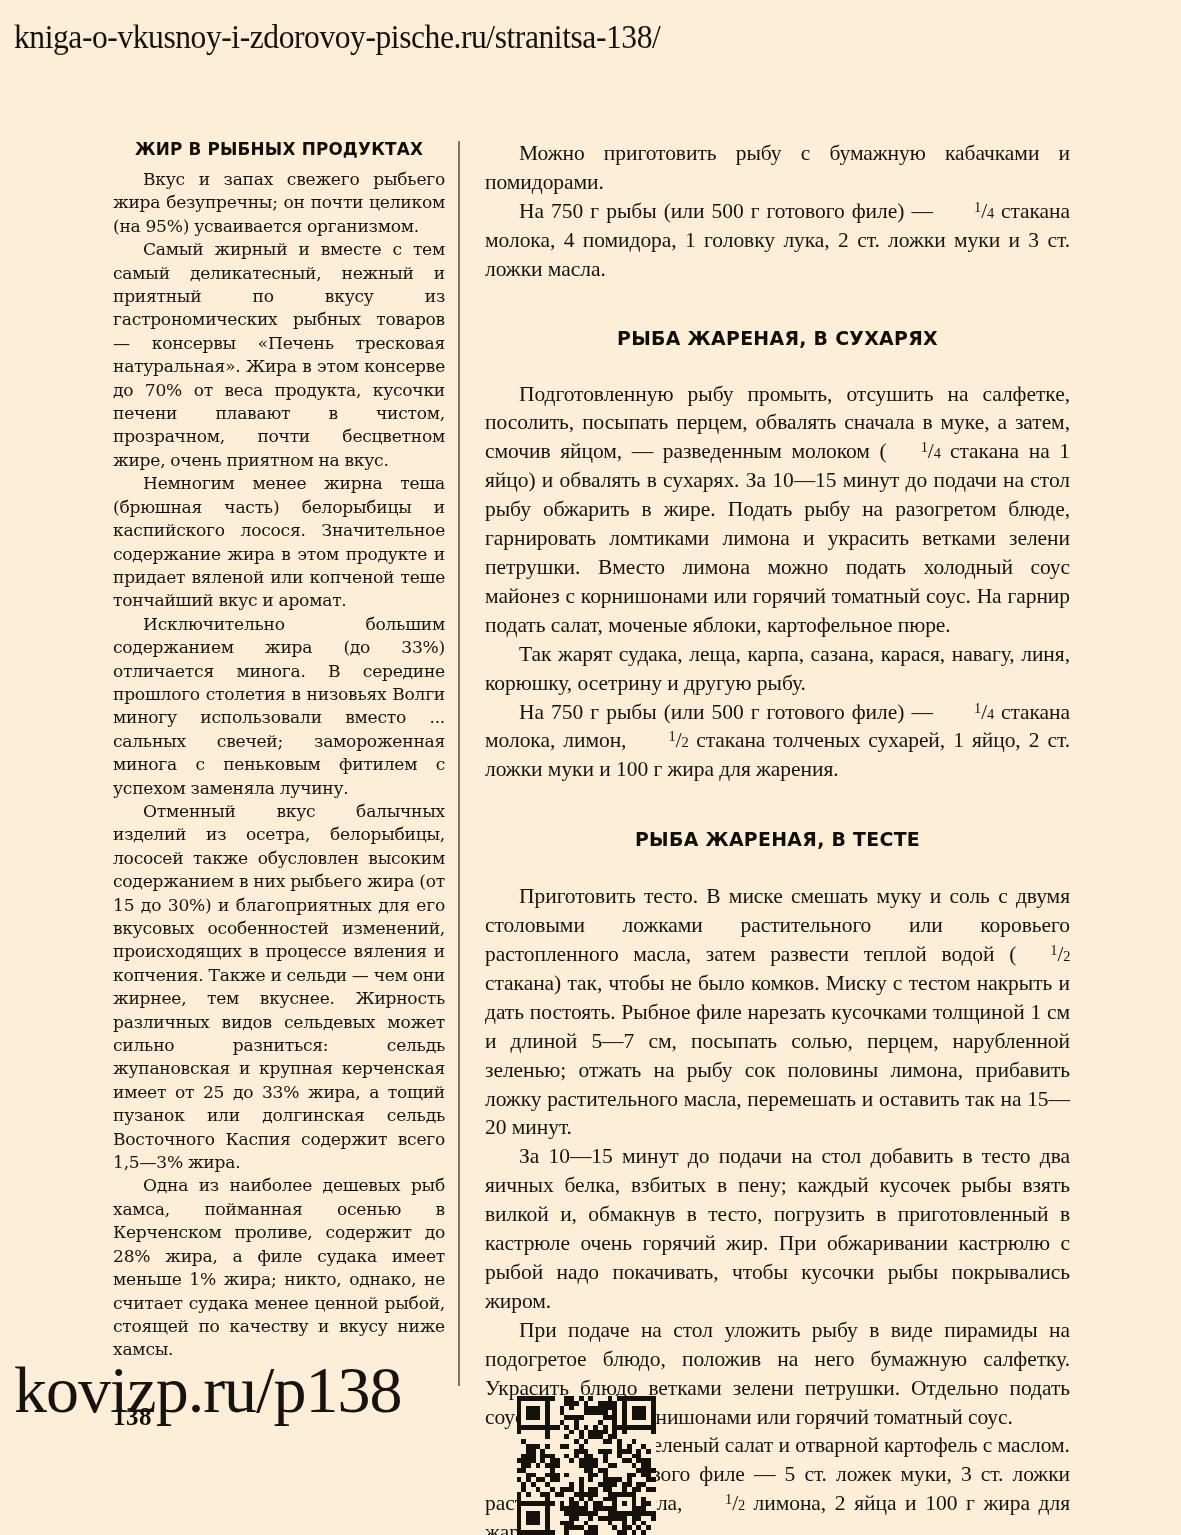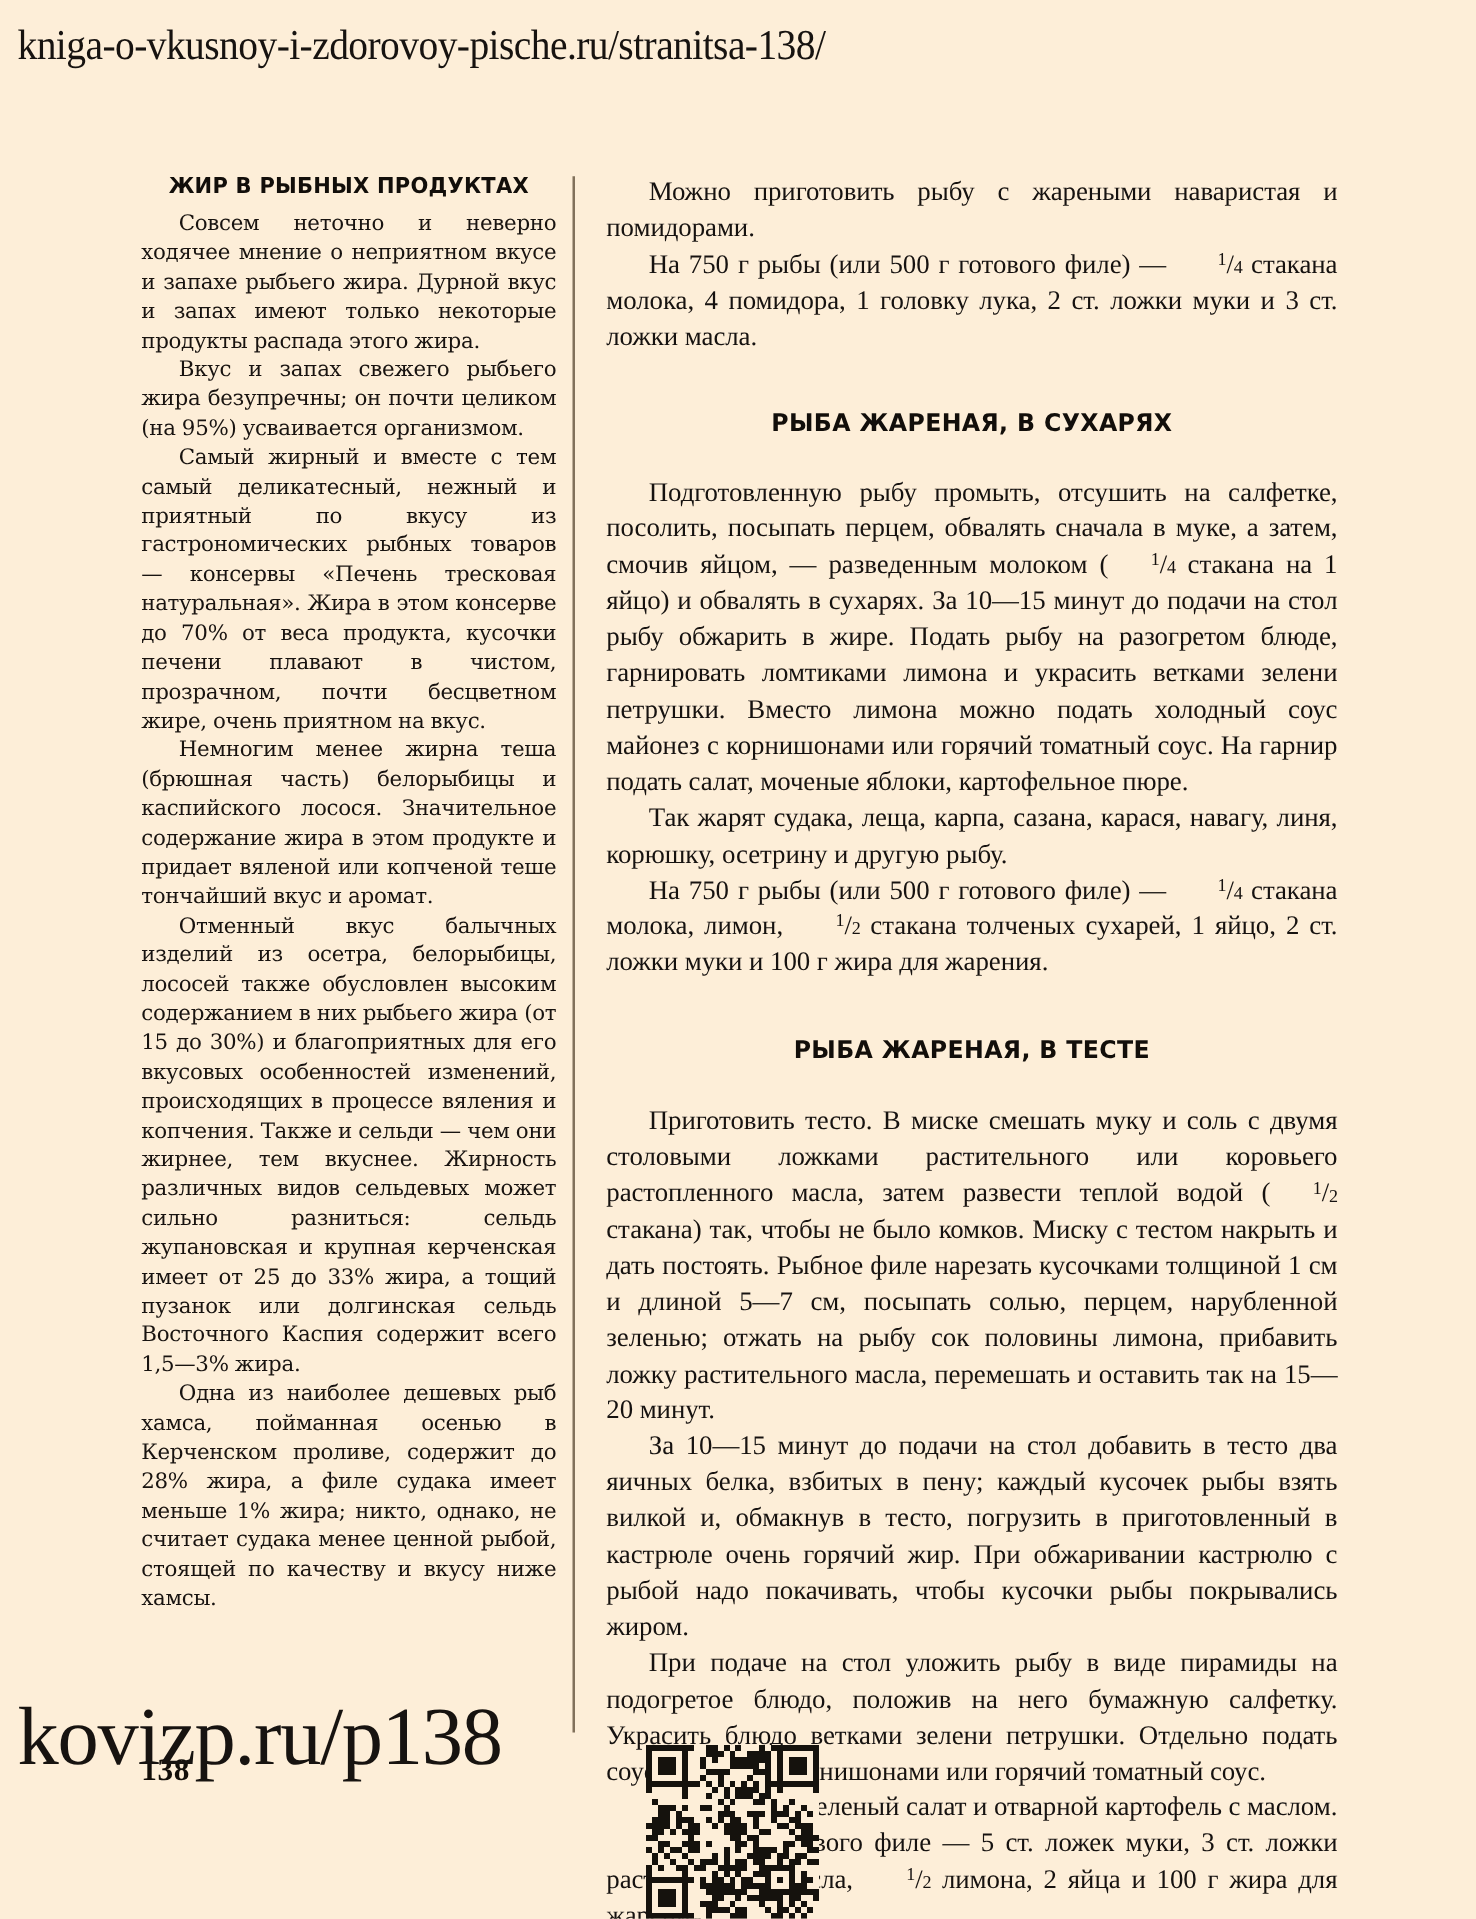--- a/index.html
+++ b/index.html
@@ -162,34 +162,34 @@
 <body>
 
 <div class="header-url">kniga-o-vkusnoy-i-zdorovoy-pische.ru/stranitsa-138/</div>
 
 <div class="page">
 
   <div class="col-divider"></div>
 
   <div class="col-left">
     <h2 class="sec-title">ЖИР В РЫБНЫХ ПРОДУКТАХ</h2>
-    <p>Совсем неточно и неверно ходячее мнение о неприятном вкусе и запахе рыбьего жира. Дурной вкус и запах имеют только некоторые продукты распада этого жира.</p>
     <p>Вкус и запах свежего рыбьего жира безупречны; он почти целиком (на 95%) усваивается организмом.</p>
     <p>Самый жирный и вместе с тем самый деликатесный, нежный и приятный по вкусу из гастрономических рыбных товаров — консервы «Печень тресковая натуральная». Жира в этом консерве до 70% от веса продукта, кусочки печени плавают в чистом, прозрачном, почти бесцветном жире, очень приятном на вкус.</p>
     <p>Немногим менее жирна теша (брюшная часть) белорыбицы и каспийского лосося. Значительное содержание жира в этом продукте и придает вяленой или копченой теше тончайший вкус и аромат.</p>
+    <p>Исключительно большим содержанием жира (до 33%) отличается минога. В середине прошлого столетия в низовьях Волги миногу использовали вместо ... сальных свечей; замороженная минога с пеньковым фитилем с успехом заменяла лучину.</p>
     <p>Отменный вкус балычных изделий из осетра, белорыбицы, лососей также обусловлен высоким содержанием в них рыбьего жира (от 15 до 30%) и благоприятных для его вкусовых особенностей изменений, происходящих в процессе вяления и копчения. Также и сельди — чем они жирнее, тем вкуснее. Жирность различных видов сельдевых может сильно разниться: сельдь жупановская и крупная керченская имеет от 25 до 33% жира, а тощий пузанок или долгинская сельдь Восточного Каспия содержит всего 1,5—3% жира.</p>
     <p>Одна из наиболее дешевых рыб хамса, пойманная осенью в Керченском проливе, содержит до 28% жира, а филе судака имеет меньше 1% жира; никто, однако, не считает судака менее ценной рыбой, стоящей по качеству и вкусу ниже хамсы.</p>
 
   </div>
 
   <div class="folio">138</div>
 
   <div class="col-right">
 
-    <p>Можно приготовить рыбу с жареными наваристая и помидорами.</p>
+    <p>Можно приготовить рыбу с бумажную кабачками и помидорами.</p>
     <p><span>На 750 г рыбы (или 500 г готового филе) — </span><span class="frac"><sup>1</sup><span class="sl">/</span><sub>4</sub></span><span> стакана молока, 4 помидора, 1 головку лука, 2 ст. ложки муки и 3 ст. ложки масла.</span></p>
 
     <div class="sp-before-h"></div>
     <h2 class="sec-title">РЫБА ЖАРЕНАЯ, В СУХАРЯХ</h2>
     <div class="sp-after-h"></div>
 
     <p><span>Подготовленную рыбу промыть, отсушить на салфетке, посолить, посыпать перцем, обвалять сначала в муке, а затем, смочив яйцом, — разведенным молоком (</span><span class="frac"><sup>1</sup><span class="sl">/</span><sub>4</sub></span><span> стакана на 1 яйцо) и обвалять в сухарях. За 10—15 минут до подачи на стол рыбу обжарить в жире. Подать рыбу на разогретом блюде, гарнировать ломтиками лимона и украсить ветками зелени петрушки. Вместо лимона можно подать холодный соус майонез с корнишонами или горячий томатный соус. На гарнир подать салат, моченые яблоки, картофельное пюре.</span></p>
 
     <p>Так жарят судака, леща, карпа, сазана, карася, навагу, линя, корюшку, осетрину и другую рыбу.</p>
 

